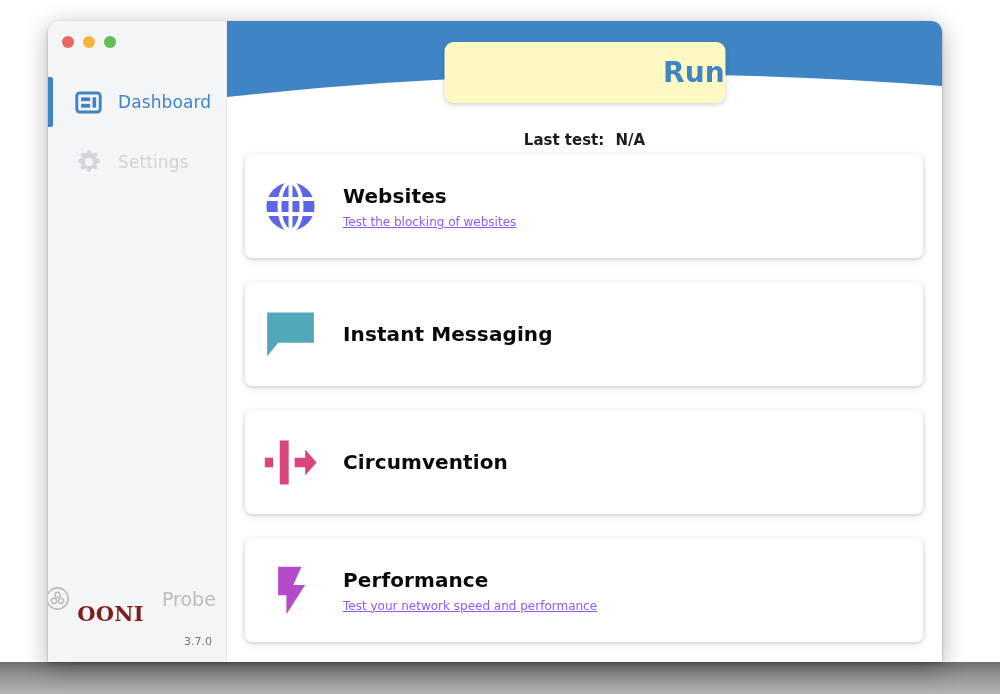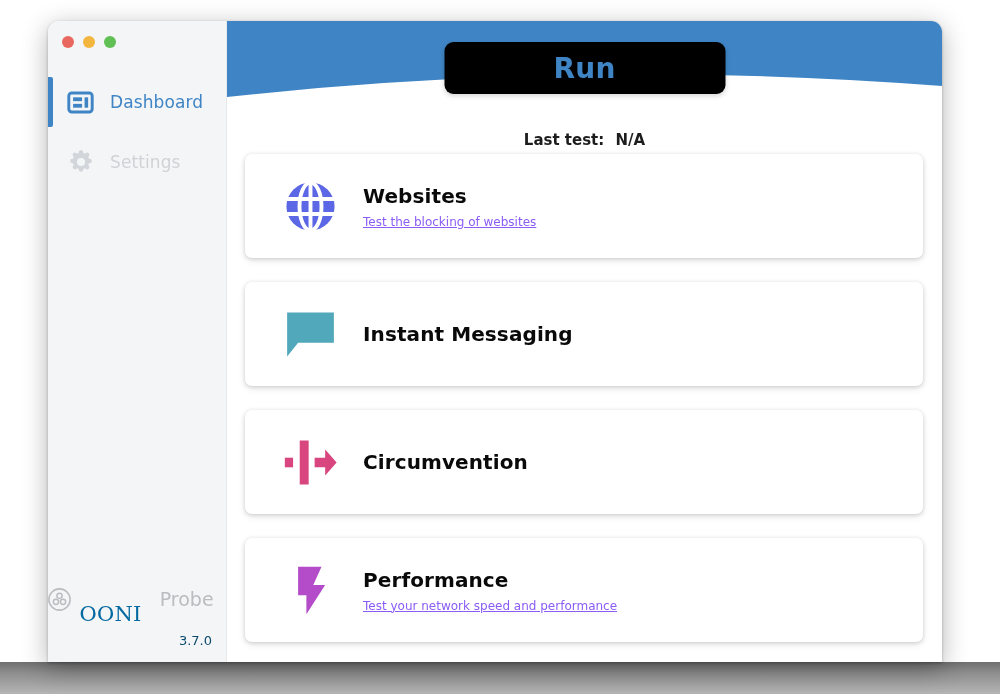--- a/index.html
+++ b/index.html
@@ -76,21 +76,21 @@
     left: 0;
     top: 51px;
     width: 100%;
   }
 
   .nav-item {
     position: relative;
     display: flex;
     align-items: center;
     height: 60px;
-    padding-left: 18px;
+    padding-left: 26px;
     gap: 15px;
     cursor: pointer;
   }
   .nav-item .active-bar {
     position: absolute;
     left: 0;
     top: 5px;
     bottom: 5px;
     width: 5px;
     background: #3f85c6;
@@ -119,41 +119,41 @@
     bottom: 36px;
     display: flex;
     align-items: center;
     justify-content: center;
     gap: 7px;
   }
   .brand-mark { width: 25px; height: 25px; flex: none; }
   .brand-ooni {
     font-family: "DejaVu Serif", "Liberation Serif", serif;
     font-size: 21px;
-    font-weight: normal;
-    color: #0369a1;
+    font-weight: bold;
+    color: #7f1d1d;
     letter-spacing: 0.3px;
     margin-top: 30px;
   }
   .brand-sep {
     width: 1px;
     height: 22px;
     background: #cdd0d4;
     margin: 0 2px;
   }
   .brand-probe {
     font-size: 19px;
     color: #b9bcc0;
   }
   .brand-version {
     position: absolute;
     right: 14px;
     bottom: 14px;
-    font-size: 13px;
-    color: #0c4a6e;
+    font-size: 11px;
+    color: #737373;
   }
 
   
   .main {
     position: absolute;
     left: 179px;
     top: 0;
     right: 0;
     bottom: 0;
     background: #ffffff;
@@ -168,31 +168,32 @@
     height: 100px;
     display: block;
   }
 
   .run-button {
     position: absolute;
     left: 50%;
     transform: translateX(-50%);
     top: 21px;
     width: 281px;
-    height: 52px;
-    background: #000000;
+    height: 61px;
+    background: #fef9c3;
     border: none;
     border-radius: 9px;
     color: #3f85c6;
     font-family: "DejaVu Sans", "Liberation Sans", sans-serif;
     font-size: 28px;
     font-weight: bold;
     letter-spacing: 0.2px;
     cursor: pointer;
     box-shadow: 0 2px 5px rgba(0,0,0,0.16);
+    text-align: right;
   }
 
   .last-test {
     position: absolute;
     top: 110px;
     left: 0;
     right: 0;
     text-align: center;
     font-size: 15px;
     color: #1d1d1d;
@@ -209,21 +210,21 @@
   }
 
   .card {
     position: relative;
     height: 104px;
     background: #ffffff;
     border-radius: 7px;
     margin-bottom: 24px;
     display: flex;
     align-items: center;
-    padding-left: 36px;
+    padding-left: 16px;
     gap: 24px;
     cursor: pointer;
     box-shadow: 0 1px 4px rgba(0,0,0,0.17), 0 3px 9px rgba(0,0,0,0.07);
   }
 
   .card-icon {
     width: 58px;
     height: 58px;
     flex: none;
     display: flex;

